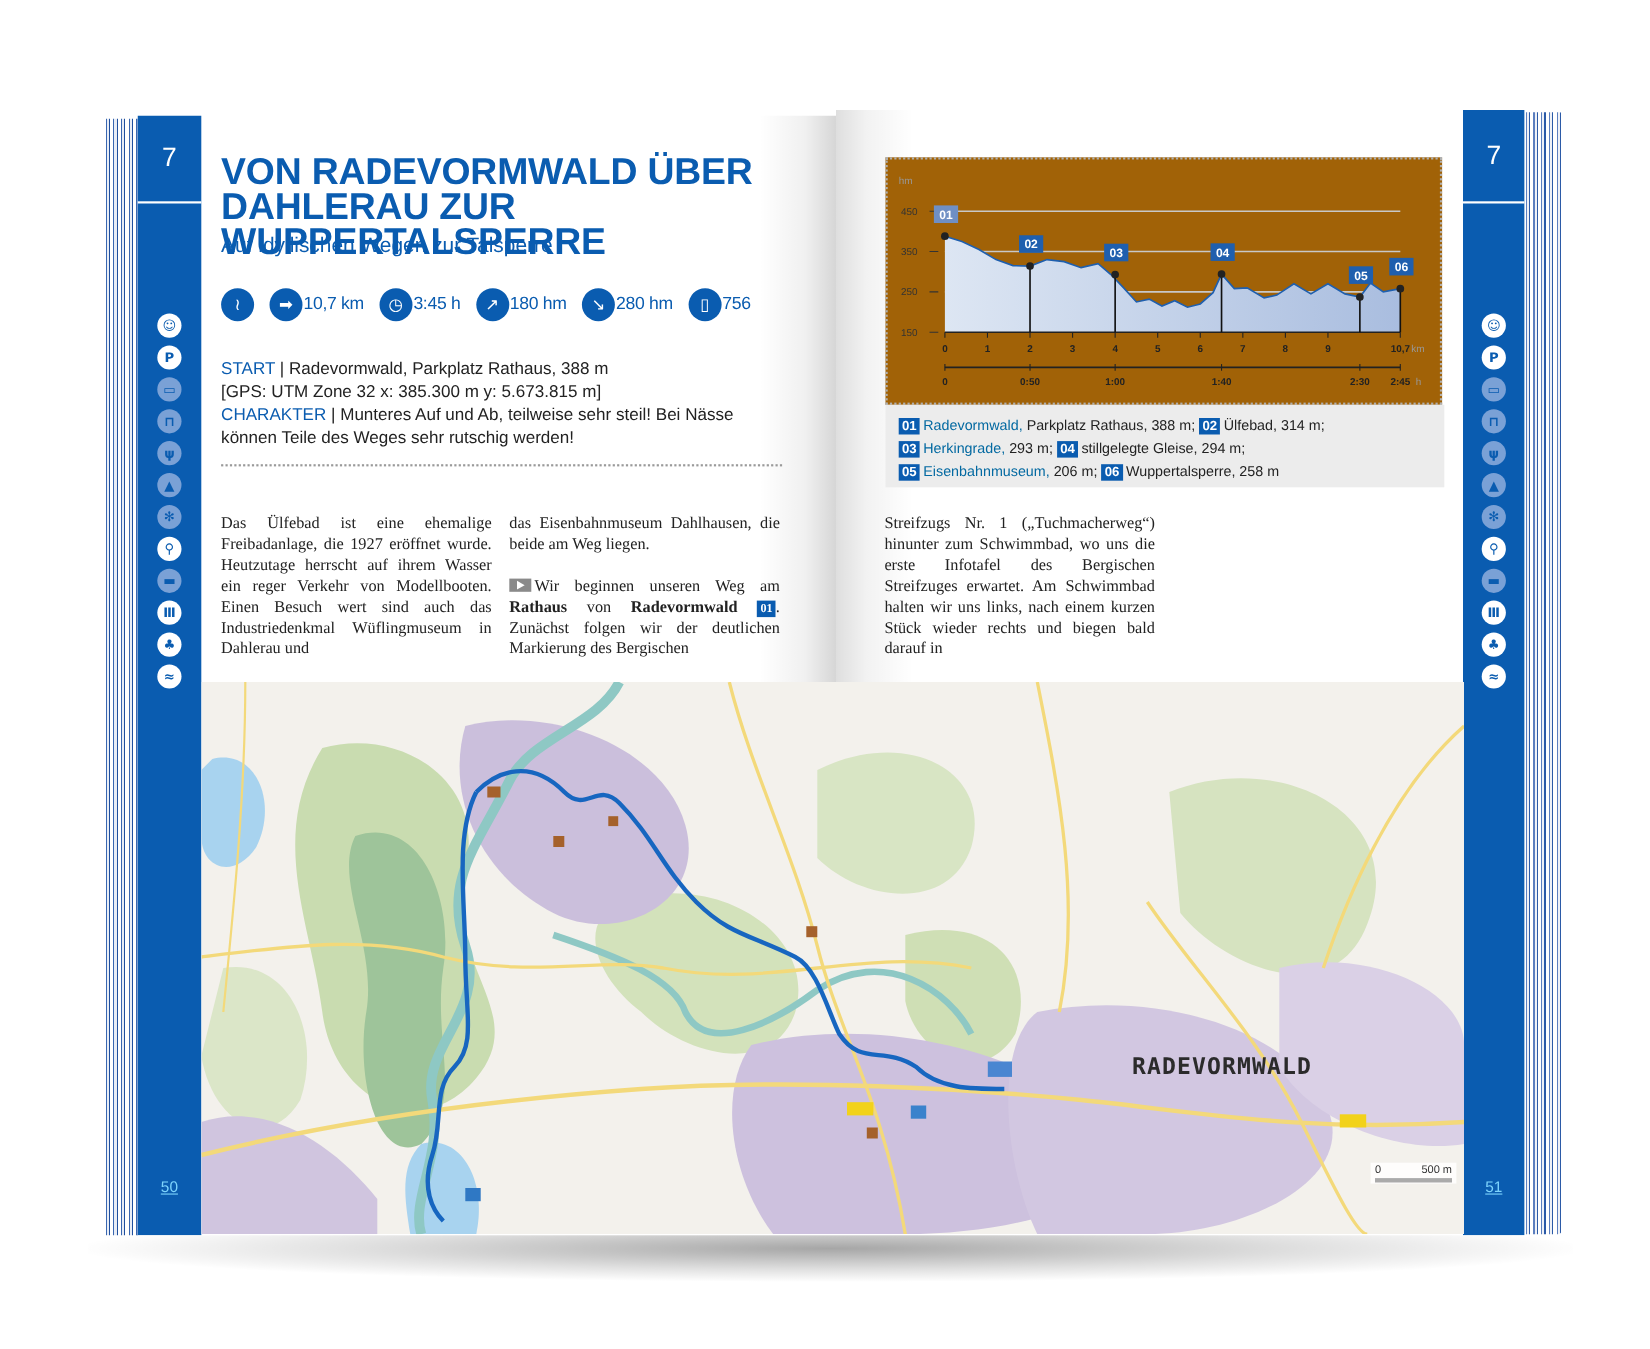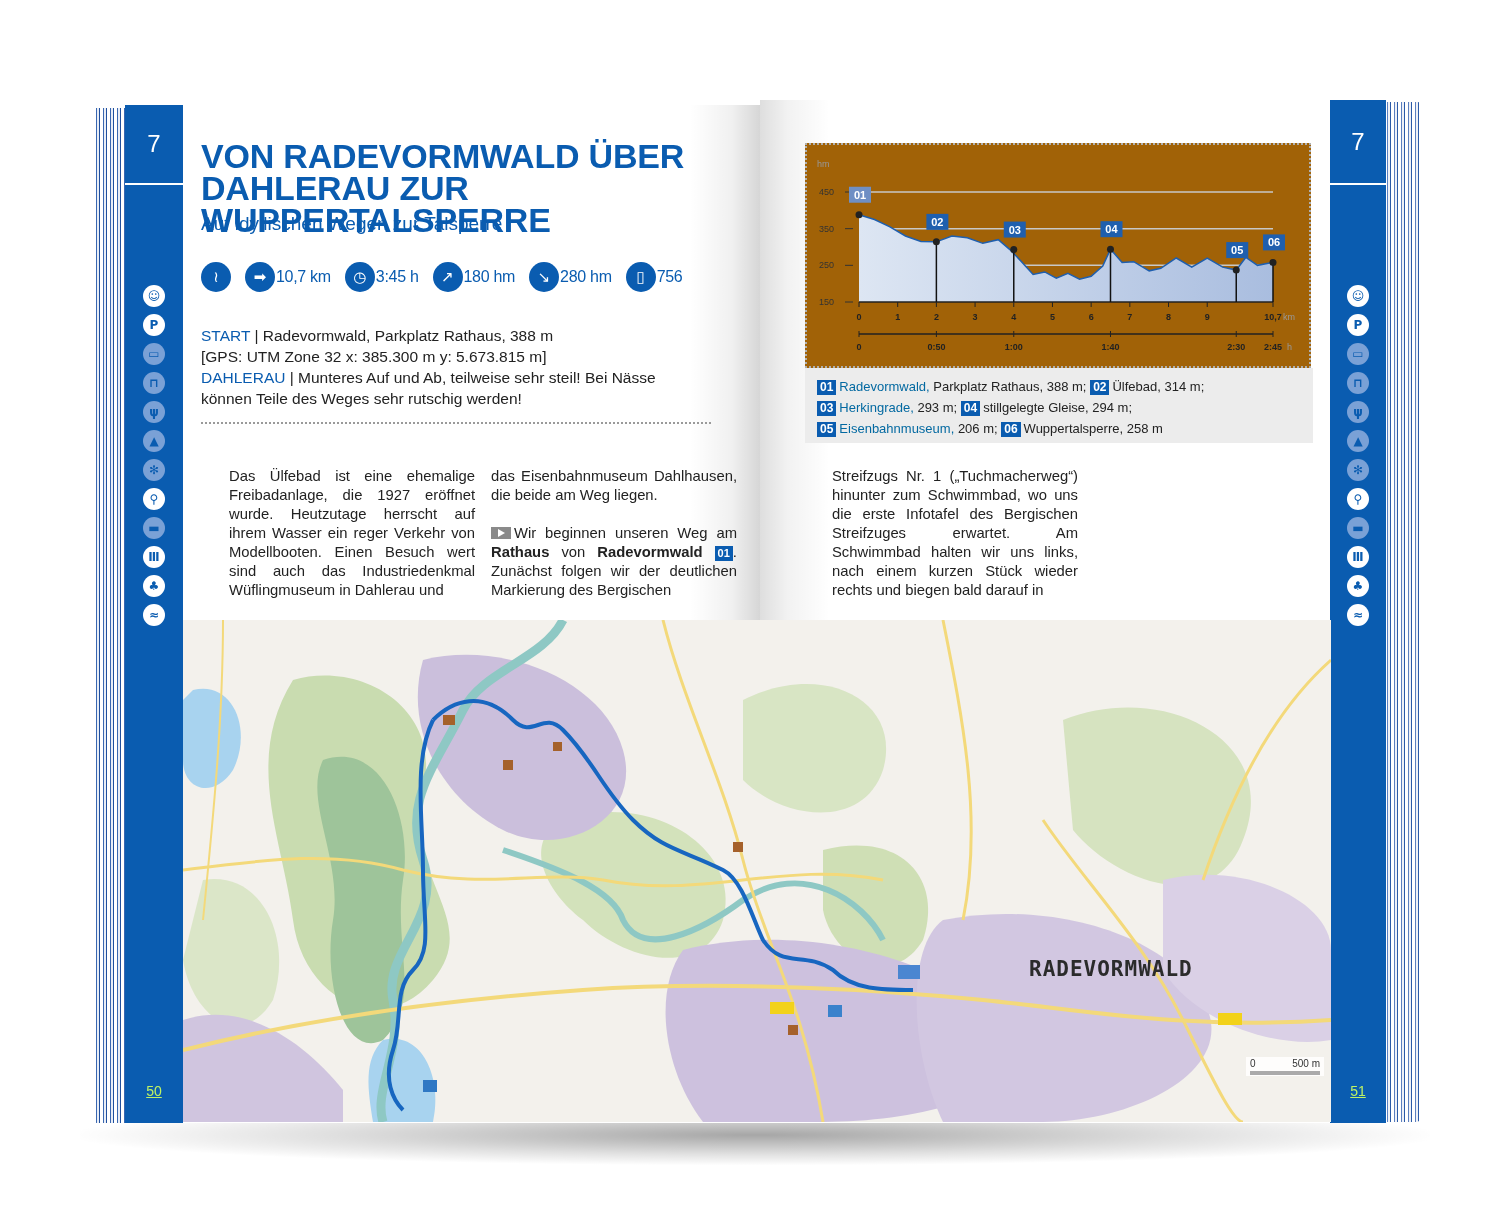--- a/index.html
+++ b/index.html
@@ -56,22 +56,22 @@
   .page-left .icon-col { top: 180px; }
   .page-right .icon-col { top: 185px; }
   .cat-icon {
     width: 22px; height: 22px; border-radius: 50%;
     display: flex; align-items: center; justify-content: center;
     font-size: 12px; font-weight: bold; color: #0a5cb0; background: #ffffff;
     font-family: "DejaVu Sans", sans-serif;
   }
   .cat-icon.dim { background: #7aa1d6; color: #0a5cb0; }
   .page-num {
-    position: absolute; bottom: 24px; width: 100%; text-align: center;
-    font-size: 14px; color: #bef264; font-family: "Liberation Sans", sans-serif; text-decoration: underline;
+    position: absolute; bottom: 36px; width: 100%; text-align: center;
+    font-size: 14px; color: #7dd3fc; font-family: "Liberation Sans", sans-serif; text-decoration: underline;
   }
 
   
   .title {
     position: absolute; left: 76px; top: 35px; width: 520px;
     font-family: "Liberation Sans", sans-serif; font-weight: bold;
     font-size: 34px; line-height: 32px; color: #0a5cb0; letter-spacing: -0.2px;
   }
   .subtitle {
     position: absolute; left: 76px; top: 108px;
@@ -84,22 +84,22 @@
     display: flex; align-items: center; justify-content: center; font-size: 15px;
   }
   .stat-val { font-family: "Liberation Sans", sans-serif; font-size: 16px; color: #0a5cb0; letter-spacing: -0.3px; }
 
   .info { position: absolute; left: 76px; top: 220px; width: 470px; font-family: "Liberation Sans", sans-serif; font-size: 15.5px; line-height: 21px; color: #222; }
   .info .lbl { color: #0a5cb0; }
   .dotted-rule { position: absolute; left: 76px; top: 317px; width: 510px; border-top: 2px dotted #9a9a9a; }
 
   .body-text {
     position: absolute; top: 362px; width: 246px;
-    font-family: Liberation Sans, sans-serif; font-size: 14.8px; line-height: 19px;
-    text-align: justify; color: #222; hyphens: manual; margin-left: 28px;
+    font-family: Liberation Serif, serif; font-size: 14.8px; line-height: 19px;
+    text-align: justify; color: #222; hyphens: manual;
   }
   .page-left .col1 { left: 76px; }
   .page-left .col2 { left: 338px; }
   .page-right .col1 { left: 44px; width: 246px; top: 367px; }
   .page-right .col2 { left: 306px; width: 246px; top: 367px; }
   .body-text b { font-weight: bold; }
   .wp-inline {
     display: inline-block; background: #0a5cb0; color: #fff; font-size: 11px; font-weight: bold;
     padding: 0 3px; line-height: 15px;
   }
@@ -189,21 +189,21 @@
     </div>
     <div class="stat">
       <span class="stat-icon">▯</span>
       <span class="stat-val">756</span>
     </div>
   </div>
 
   <div class="info">
     <span class="lbl">START</span><span> | Radevormwald, Parkplatz Rathaus, 388 m</span><br>
     <span>[GPS: UTM Zone 32  x: 385.300 m  y: 5.673.815 m]</span><br>
-    <span class="lbl">DAHLERAU</span><span> | Munteres Auf und Ab, teilweise sehr steil! Bei Nässe können Teile des Weges sehr rutschig werden!</span>
+    <span class="lbl">CHARAKTER</span><span> | Munteres Auf und Ab, teilweise sehr steil! Bei Nässe können Teile des Weges sehr rutschig werden!</span>
   </div>
   <div class="dotted-rule"></div>
 
   <p class="body-text col1">Das Ülfebad ist eine ehemalige Freibadanlage, die 1927 eröffnet wurde. Heutzutage herrscht auf ihrem Wasser ein reger Verkehr von Modellbooten. Einen Besuch wert sind auch das Industriedenkmal Wüflingmuseum in Dahlerau und</p>
   <p class="body-text col2">
     <span>das Eisenbahnmuseum Dahlhausen, die beide am Weg liegen.</span>
     <span class="para-gap"></span>
     <span class="play-box"></span><span>Wir beginnen unseren Weg am </span><b>Rathaus</b><span> von </span><b>Radevormwald</b> <span class="wp-inline">01</span><span>. Zunächst folgen wir der deutlichen Markierung des Bergischen</span>
   </p>
 </div>

